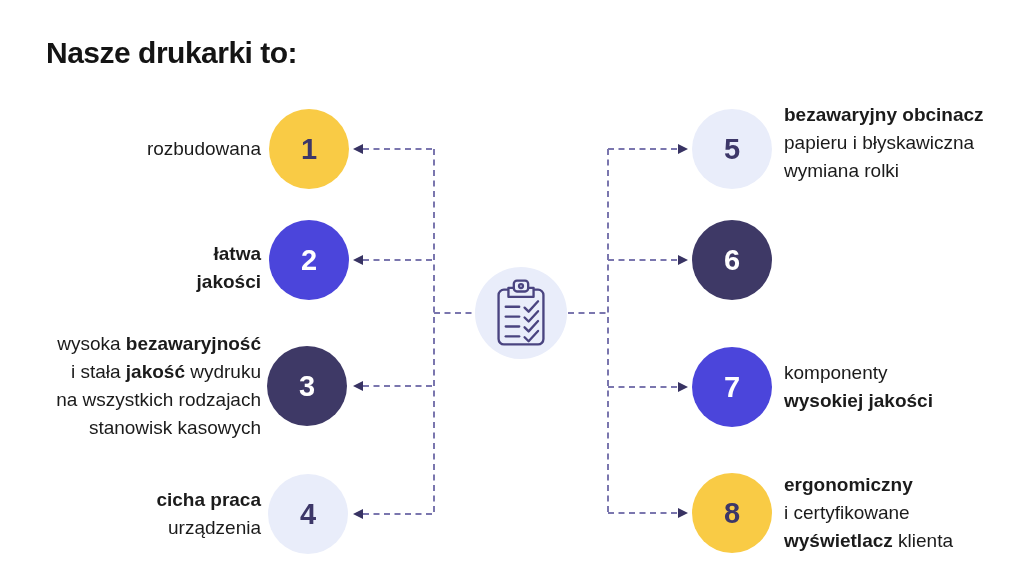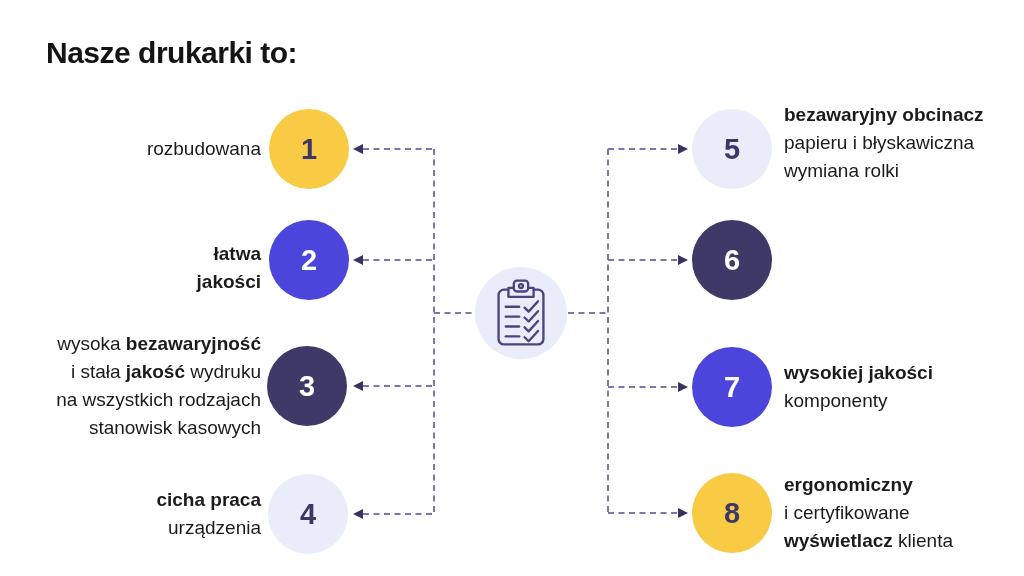--- a/index.html
+++ b/index.html
@@ -147,22 +147,22 @@
       <div class="line"><span class="b">cicha praca</span></div>
       <div class="line"><span>urządzenia</span></div>
     </div>
 
   <div class="txt right-txt" style="top:143px">
       <div class="line"><span class="b">bezawaryjny obcinacz</span></div>
       <div class="line"><span>papieru i błyskawiczna</span></div>
       <div class="line"><span>wymiana rolki</span></div>
     </div>
   <div class="txt right-txt" style="top:387px">
+      <div class="line"><span>komponenty</span></div>
       <div class="line"><span class="b">wysokiej jakości</span></div>
-      <div class="line"><span>komponenty</span></div>
     </div>
   <div class="txt right-txt" style="top:513px">
       <div class="line"><span class="b">ergonomiczny</span></div>
       <div class="line"><span>i certyfikowane</span></div>
       <div class="line"><span class="b">wyświetlacz</span><span> klienta</span></div>
     </div>
 
   <div class="circle" style="left: 269px; top: 109px; background: rgb(249, 203, 69); color: rgb(61, 55, 104);">
     <span class="num">1</span>
   </div>

